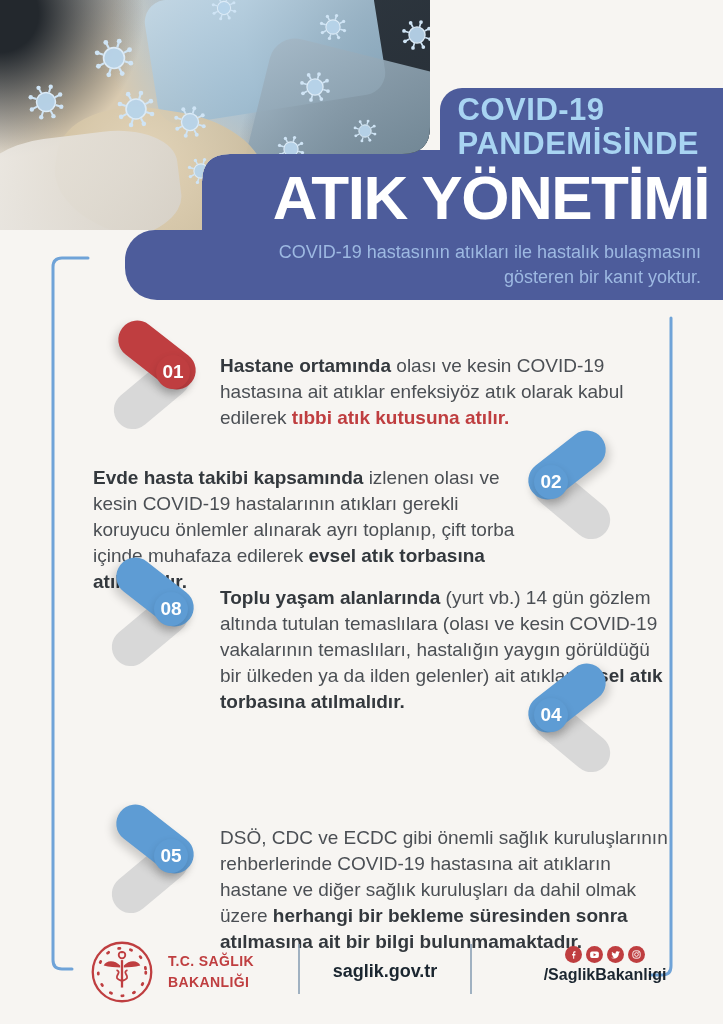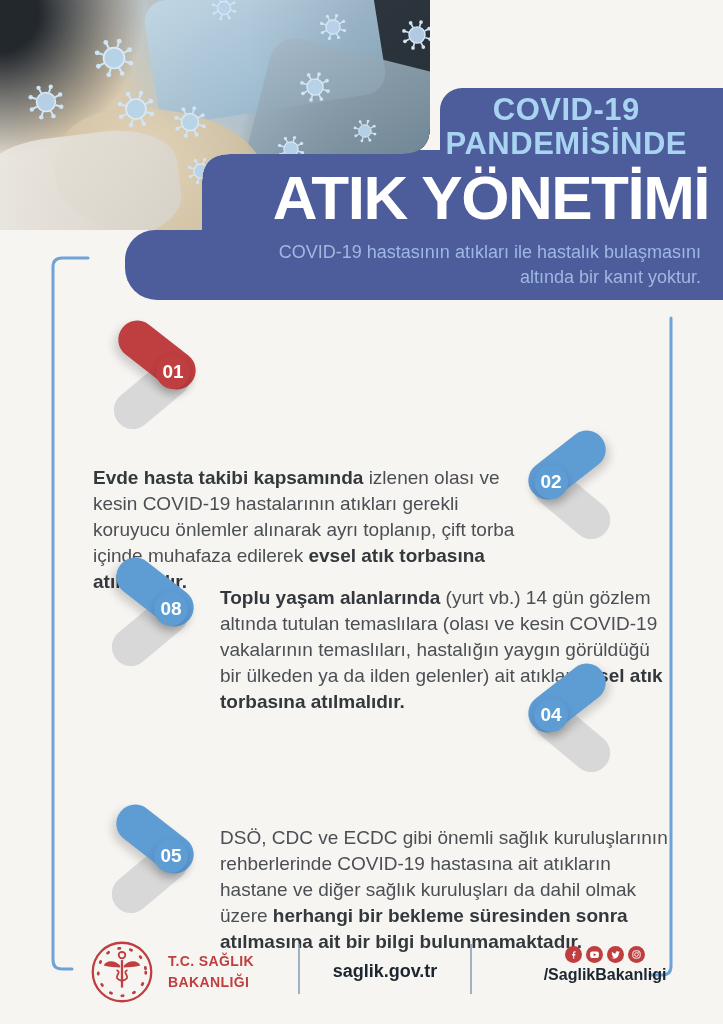--- a/index.html
+++ b/index.html
@@ -30,21 +30,21 @@
     transform:rotate(9deg);background:radial-gradient(circle at 40% 40%,#e3d5ba,#c9b896);}
   .shape.plastic-white{left:-20px;top:135px;width:200px;height:110px;border-radius:35%;
     transform:rotate(-7deg);background:linear-gradient(120deg,#eeebe6,#d6d2cb);opacity:.85;}
   .virus{position:absolute;}
   
   .banner-step{position:absolute;right:0;background:var(--banner-blue,#4d5c9b);z-index:2;}
   .banner-a{left:440px;top:88px;height:70px;border-top-left-radius:22px;}
   .banner-b{left:200px;top:150px;height:84px;border-top-left-radius:26px;}
   .banner-c{left:125px;top:230px;height:70px;border-top-left-radius:30px;border-bottom-left-radius:32px;}
   .banner-text{position:absolute;z-index:4;}
-  .eyebrow{right:36px;top:93px;text-align:center;font-size:31px;line-height:34px;font-weight:700;
+  .eyebrow{right:24px;top:93px;text-align:left;font-size:31px;line-height:34px;font-weight:700;
     color:var(--light-blue-text,#a8d4f2);letter-spacing:.5px;}
   .big-title{right:14px;top:162px;font-size:62px;font-weight:700;color:#fff;letter-spacing:-1.5px;
     white-space:nowrap;}
   .subtitle{right:22px;top:240px;text-align:right;font-size:18px;line-height:25px;
     color:var(--subtitle-blue,#9db9e2);font-weight:500;}
   
   .frame-svg{position:absolute;left:0;top:0;z-index:1;}
   
   .item-text{position:absolute;font-size:19px;line-height:26px;color:var(--body-text,#4b4f54);z-index:4;}
   .seg-b{font-weight:700;color:var(--bold-text,#33383d);}
@@ -106,21 +106,21 @@
   <div class="banner-step banner-b"></div>
   <div class="banner-step banner-c"></div>
 
   <div class="banner-text eyebrow">
     <div>COVID-19</div>
     <div>PANDEMİSİNDE</div>
   </div>
   <div class="banner-text big-title">ATIK YÖNETİMİ</div>
   <div class="banner-text subtitle">
     <div>COVID-19 hastasının atıkları ile hastalık bulaşmasını</div>
-    <div>altında bir kanıt yoktur.</div>
+    <div>gösteren bir kanıt yoktur.</div>
   </div>
 
   <div class="photo">
     <div class="shape mask-blue"></div>
     <div class="shape mask-gray"></div>
     <div class="shape glove-beige"></div>
     <div class="shape plastic-white"></div>
     <div id="virus-layer">
         <div class="virus" style="left: 92px; top: 36px; width: 44px; height: 44px;"><svg viewBox="0 0 40 40" width="44" height="44">
       <circle cx="20" cy="20" r="9.5" fill="#b7d4ea" opacity="0.95"></circle>
@@ -343,20 +343,21 @@
             <circle cx="34.151828030136755" cy="12.535030917315494" r="2.2" fill="#cfe4f5"></circle>
           </svg></div>
       </div>
   </div>
 
   <div class="pill p1 red left">
     <span class="cap gray"></span>
     <span class="cap main"></span>
     <span class="num">01</span>
   </div>
+  <p class="item-text t1"><span class="seg-b">Hastane ortamında </span><span>olası ve kesin COVID-19 hastasına ait atıklar enfeksiyöz atık olarak kabul edilerek </span><span class="seg-b seg-red">tıbbi atık kutusuna atılır.</span></p>
 
   <div class="pill p2 blue right">
     <span class="cap gray"></span>
     <span class="cap main"></span>
     <span class="num">02</span>
   </div>
   <p class="item-text t2"><span class="seg-b">Evde hasta takibi kapsamında </span><span>izlenen olası ve kesin COVID-19 hastalarının atıkları gerekli koruyucu önlemler alınarak ayrı toplanıp, çift torba içinde muhafaza edilerek </span><span class="seg-b">evsel atık torbasına atılmalıdır.</span></p>
 
   <div class="pill p3 blue left">
     <span class="cap gray"></span>

